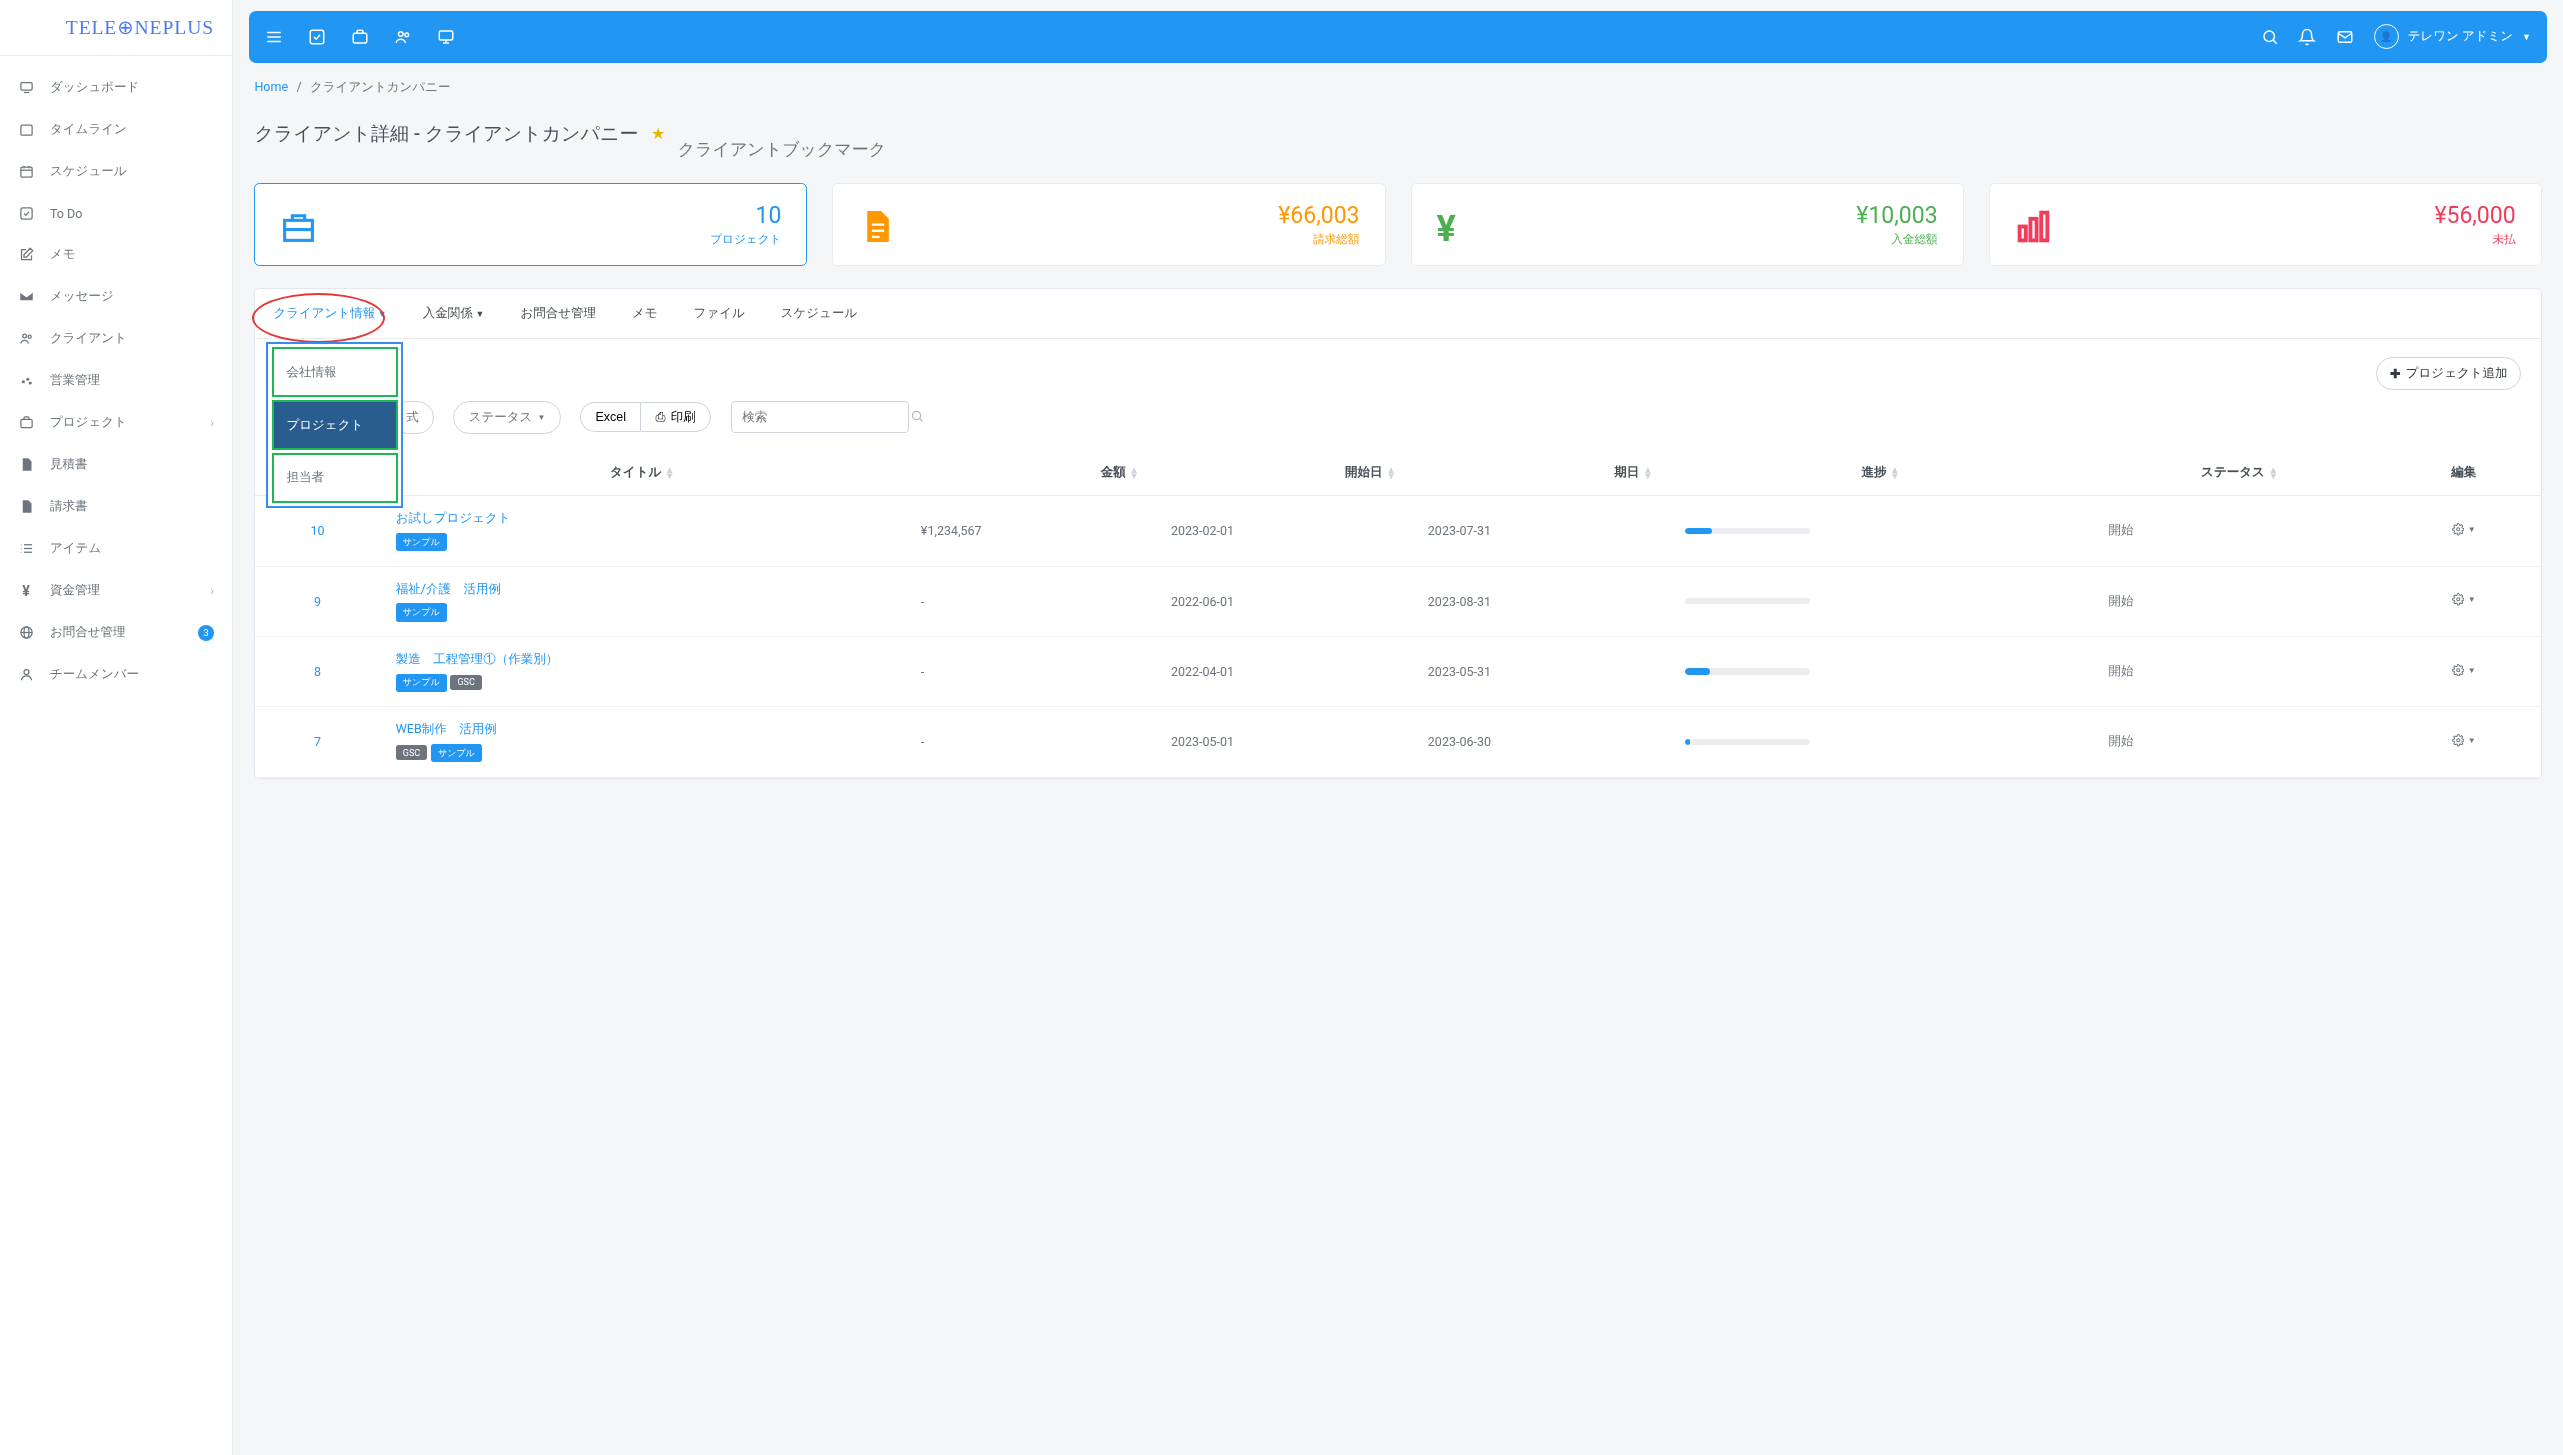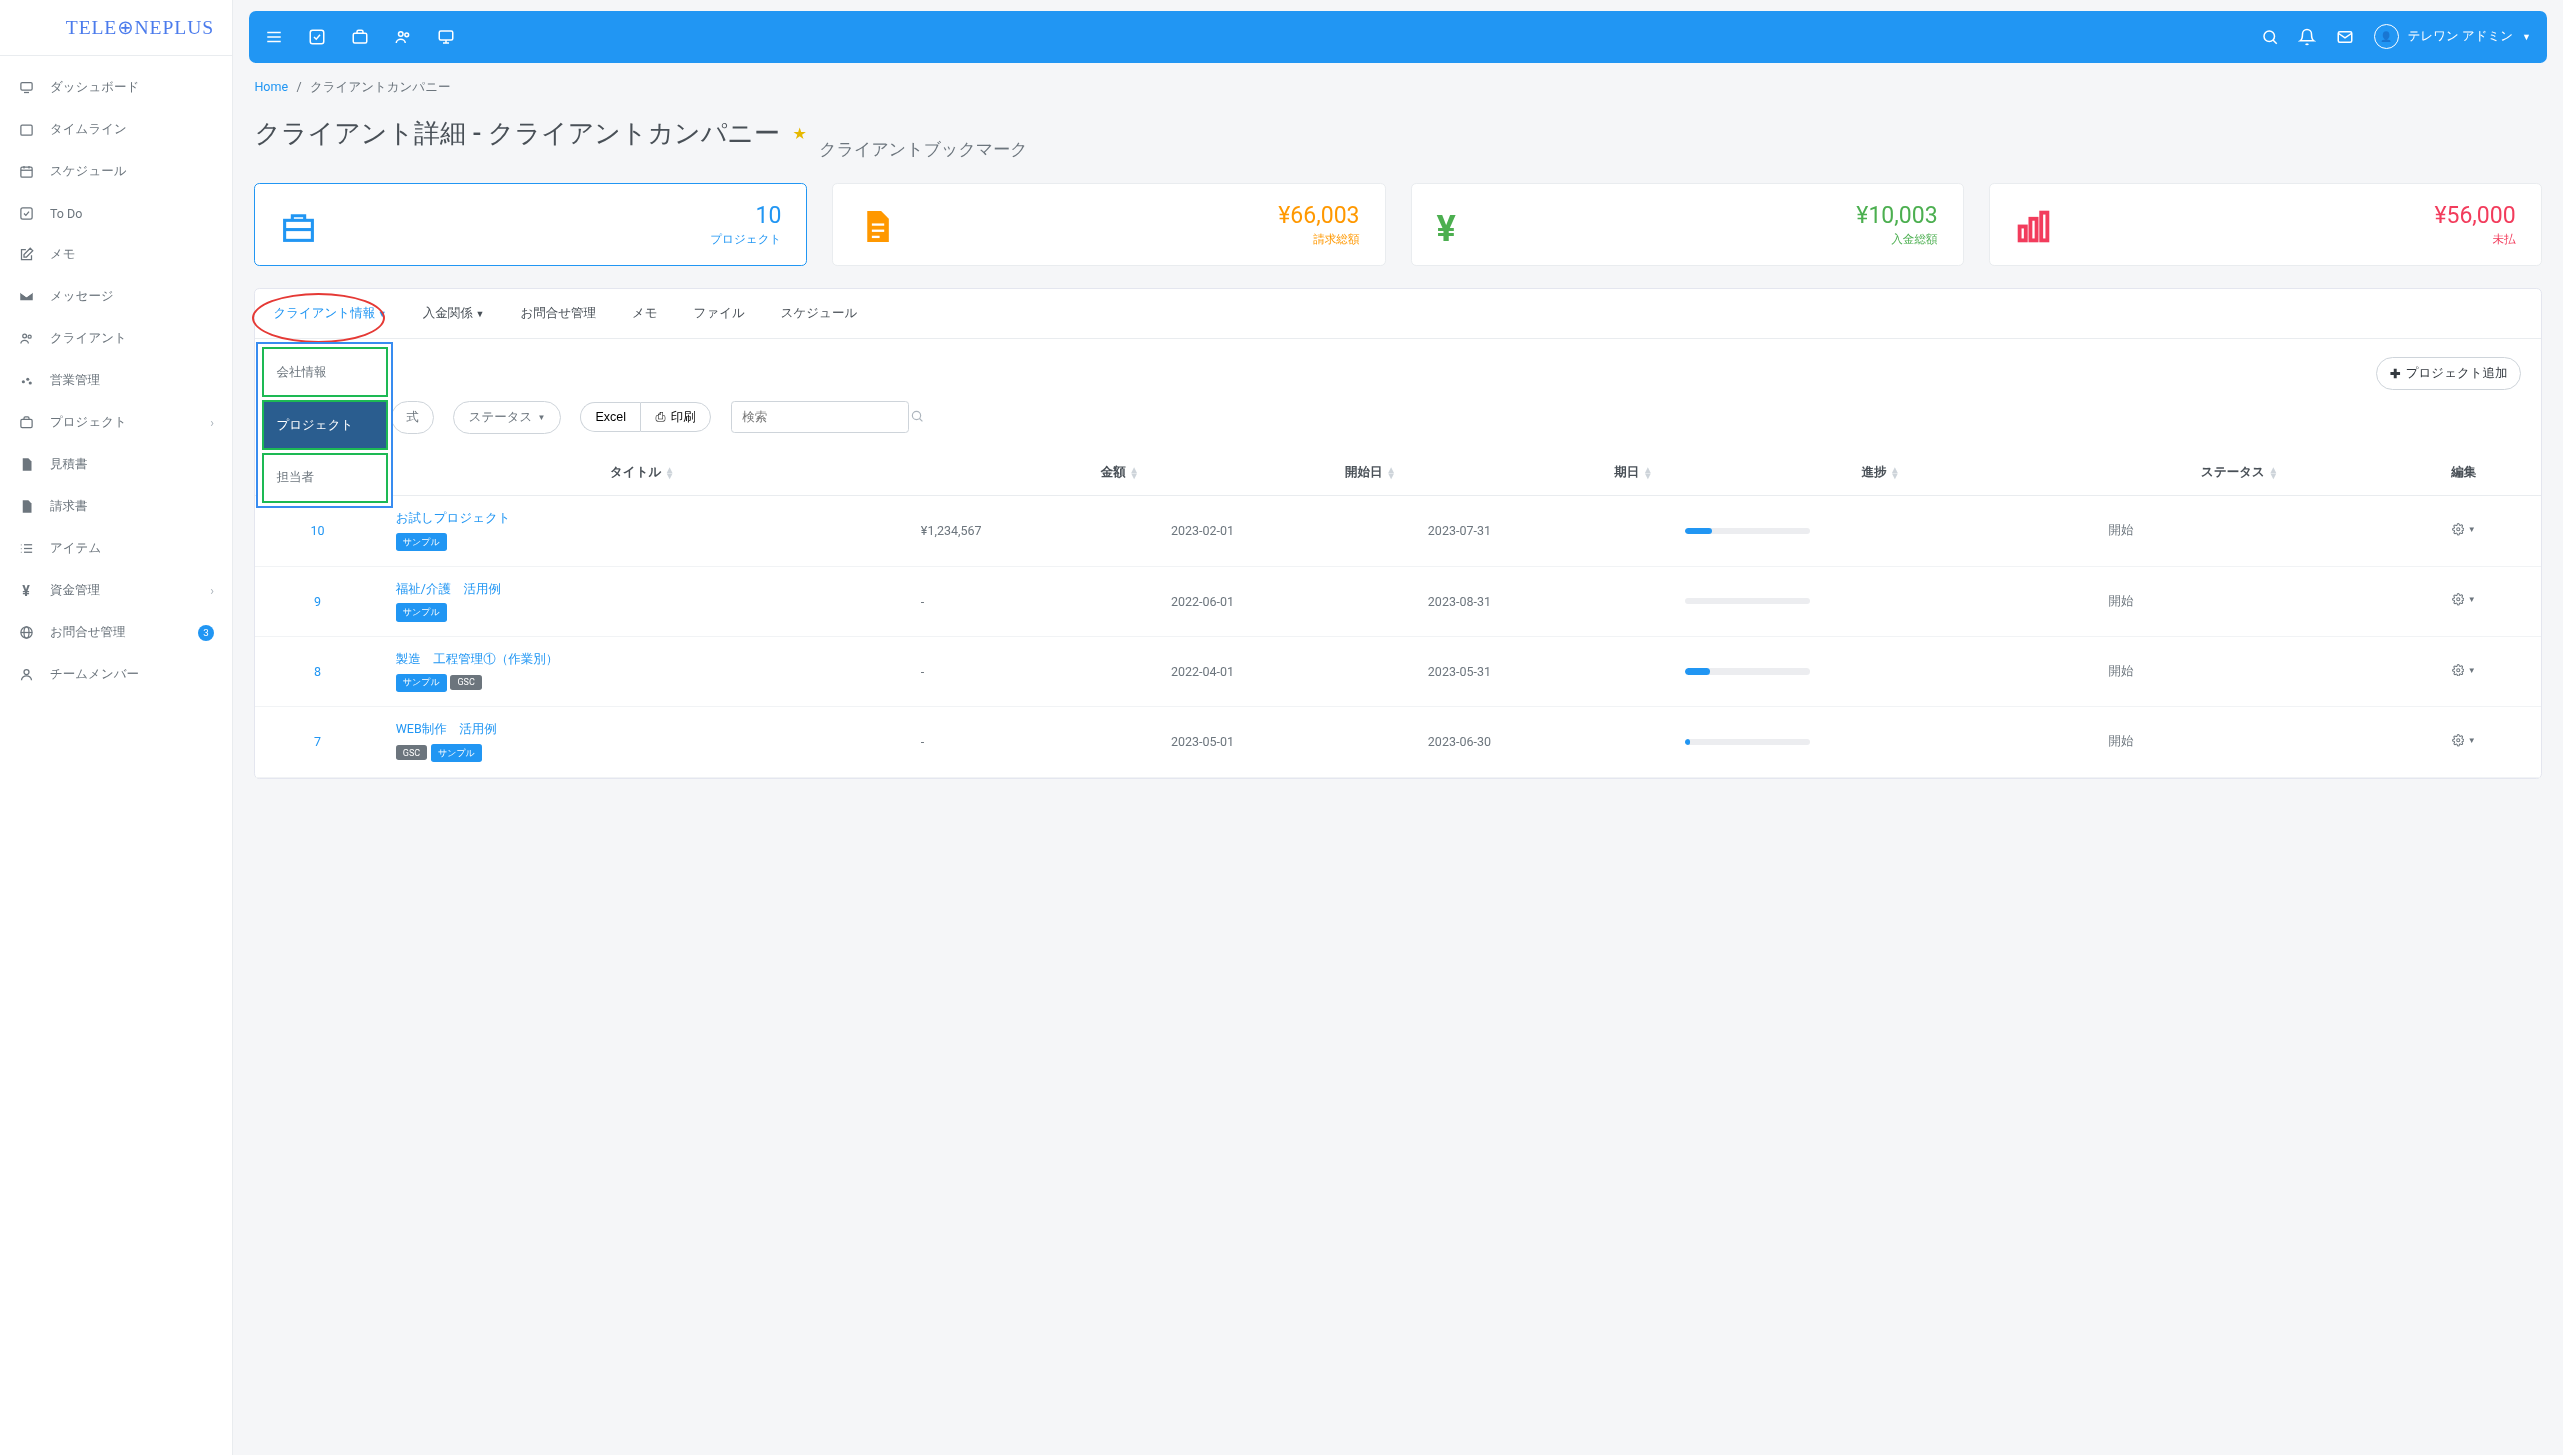--- a/index.html
+++ b/index.html
@@ -134,21 +134,21 @@
       color: #2196f3;
       text-decoration: none;
     }
     .page-title {
       padding: 3.6px 21.4px 21.4px 21.4px;
       display: flex;
       align-items: center;
       gap: 12.5px;
     }
     .page-title h1 {
-      font-size: 26px;
+      font-size: 19px;
       font-weight: 500;
       color: #495057;
     }
     .star-icon {
       color: #e6b800;
       font-size: 16px;
     }
     .bookmark-label {
       font-size: 17px;
       color: #6c757d;
@@ -227,21 +227,21 @@
     .tab-text-blue {
       color: #2196f3;
     }
     .tab-caret {
       font-size: 9px;
       margin-left: 2.7px;
     }
     .dropdown-panel {
       position: absolute;
       top: 53px;
-      left: 1px;
+      left: 11px;
       width: 137px;
       background: #fff;
       border: 2.7px solid #388cf0;
       z-index: 10;
     }
     .dropdown-item {
       padding: 14.2px 12.5px;
       border: 2.2px solid #1db954;
       margin: 3.6px;
       cursor: pointer;

